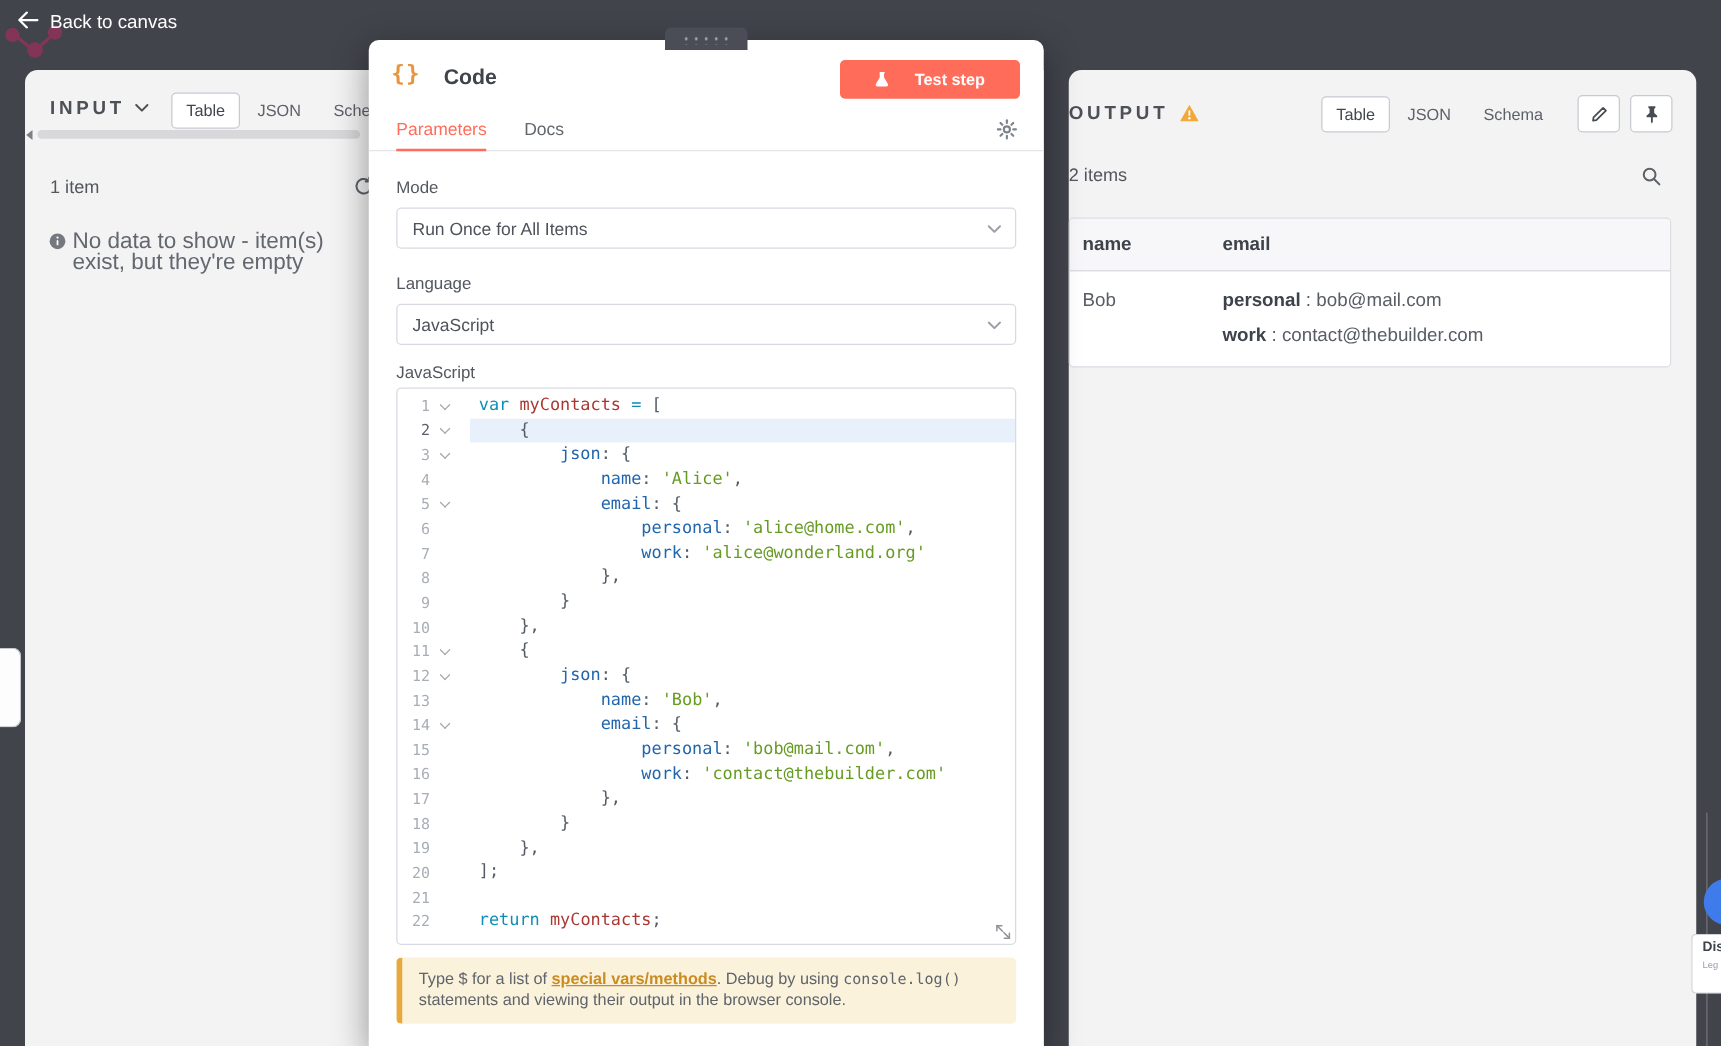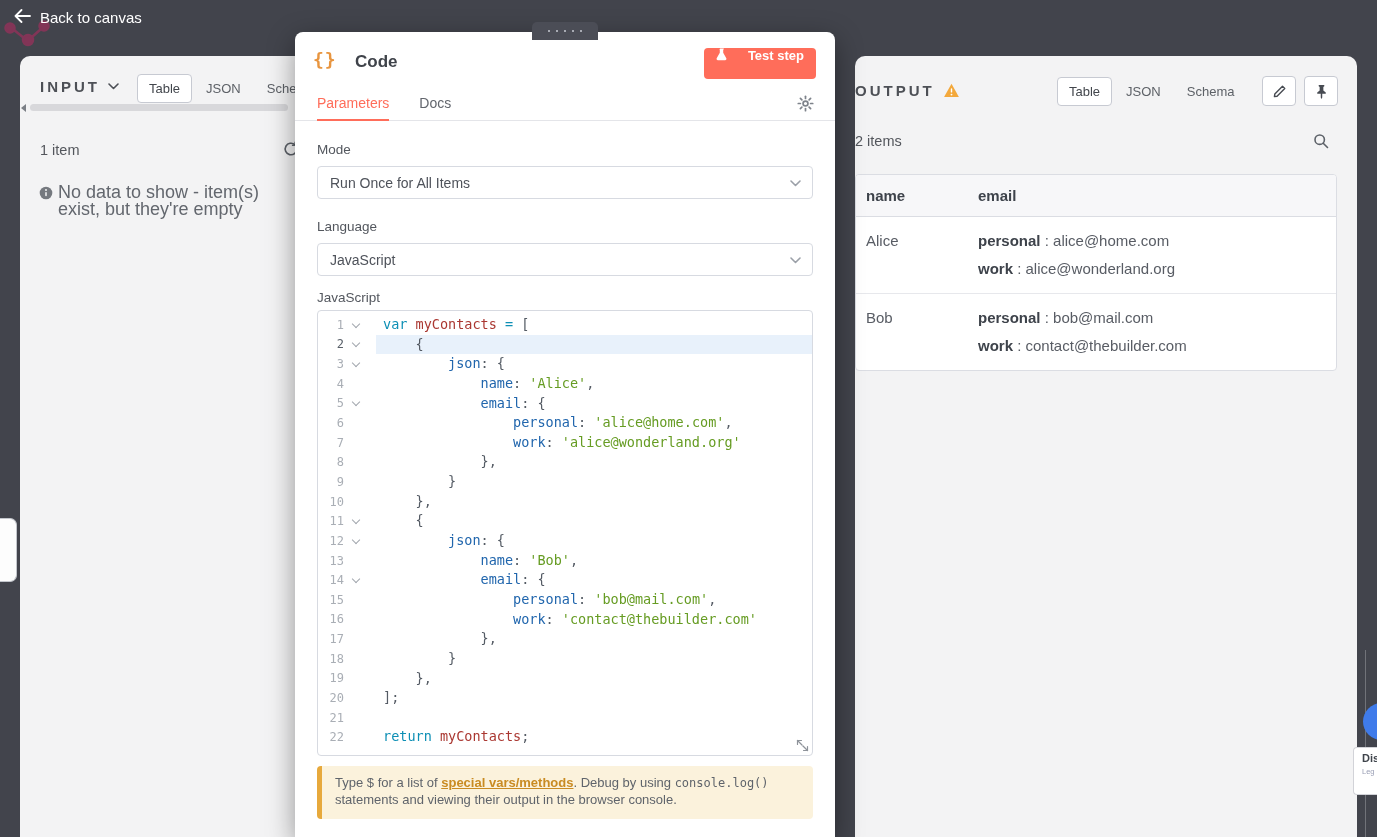--- a/index.html
+++ b/index.html
@@ -36,21 +36,21 @@
   .out-table-wrap td{padding:10px 10px;vertical-align:top;color:#585c64}
   .out-table-wrap tbody tr:not(:last-child) td{border-bottom:1px solid #e7e8ec}
   .out-table-wrap td:first-child{line-height:28px}
   .email-line{line-height:28px}
   .ek{font-weight:700;color:#3e434b}
   .ev{color:#585c64}
   
   .modal{position:absolute;left:295px;top:32px;width:540px;height:805px;background:#fff;border-radius:8px 8px 0 0;box-shadow:0 8px 28px rgba(0,0,0,.4);z-index:5}
   .node-icon{position:absolute;left:18px;top:17px;font-size:18px;font-weight:700;color:#e8953f;letter-spacing:1px;font-family:"DejaVu Sans Mono",monospace}
   .modal-title{position:absolute;left:60px;top:20px;font-size:17px;font-weight:700;color:#3f434a}
-  .test-btn{position:absolute;right:19px;top:16px;height:31px;display:flex;align-items:flex-start;gap:20px;background:#ff6d5a;color:#fff;border:none;border-radius:4px;padding:0 12px;font-size:13px;font-weight:600;font-family:inherit;cursor:pointer}
+  .test-btn{position:absolute;right:19px;top:16px;height:31px;display:flex;align-items:center;gap:20px;background:#ff6d5a;color:#fff;border:none;border-radius:4px;padding:0 28px;font-size:13px;font-weight:600;font-family:inherit;cursor:pointer}
   .modal-tabs{position:absolute;top:56px;left:0;right:0;height:33px;border-bottom:1px solid #e4e5e9;display:flex;gap:30px;padding:0 22px}
   .mtab{font-size:14px;color:#62666d;padding-top:7px;height:33px;cursor:pointer}
   .mtab.active{color:#ff6d5a;font-weight:400;border-bottom:2px solid #ff6d5a}
   .gear{position:absolute;right:21px;top:7px;cursor:pointer}
   .field-label{position:absolute;left:22px;font-size:13.5px;color:#53575e}
   .select{position:absolute;left:22px;width:496px;height:33px;border:1px solid #d7dae1;border-radius:4px;display:flex;align-items:center;padding:0 30px 0 12px;font-size:14px;color:#4e525a;background:#fff;cursor:pointer}
   .select svg{position:absolute;right:11px;top:13px}
   
   .editor{position:absolute;left:22px;top:278px;width:496px;height:446px;border:1px solid #d7dae1;border-radius:4px;display:flex;overflow:hidden;background:#fff}
   .gutter{width:58px;flex:none;padding-top:4px}
@@ -156,27 +156,20 @@
 
 <div class="out-table-wrap">
   <table>
     <thead>
       <tr>
         <th>name</th>
         <th>email</th>
       </tr>
     </thead>
     <tbody id="out-tbody">
-        <tr>
-          <td>Alice</td>
-          <td>
-            <div class="email-line"><span class="ek">personal</span><span class="ev"> : alice@home.com</span></div>
-            <div class="email-line"><span class="ek">work</span><span class="ev"> : alice@wonderland.org</span></div>
-          </td>
-        </tr>
         <tr>
           <td>Bob</td>
           <td>
             <div class="email-line"><span class="ek">personal</span><span class="ev"> : bob@mail.com</span></div>
             <div class="email-line"><span class="ek">work</span><span class="ev"> : contact@thebuilder.com</span></div>
           </td>
         </tr>
       </tbody>
   </table>
 </div>

